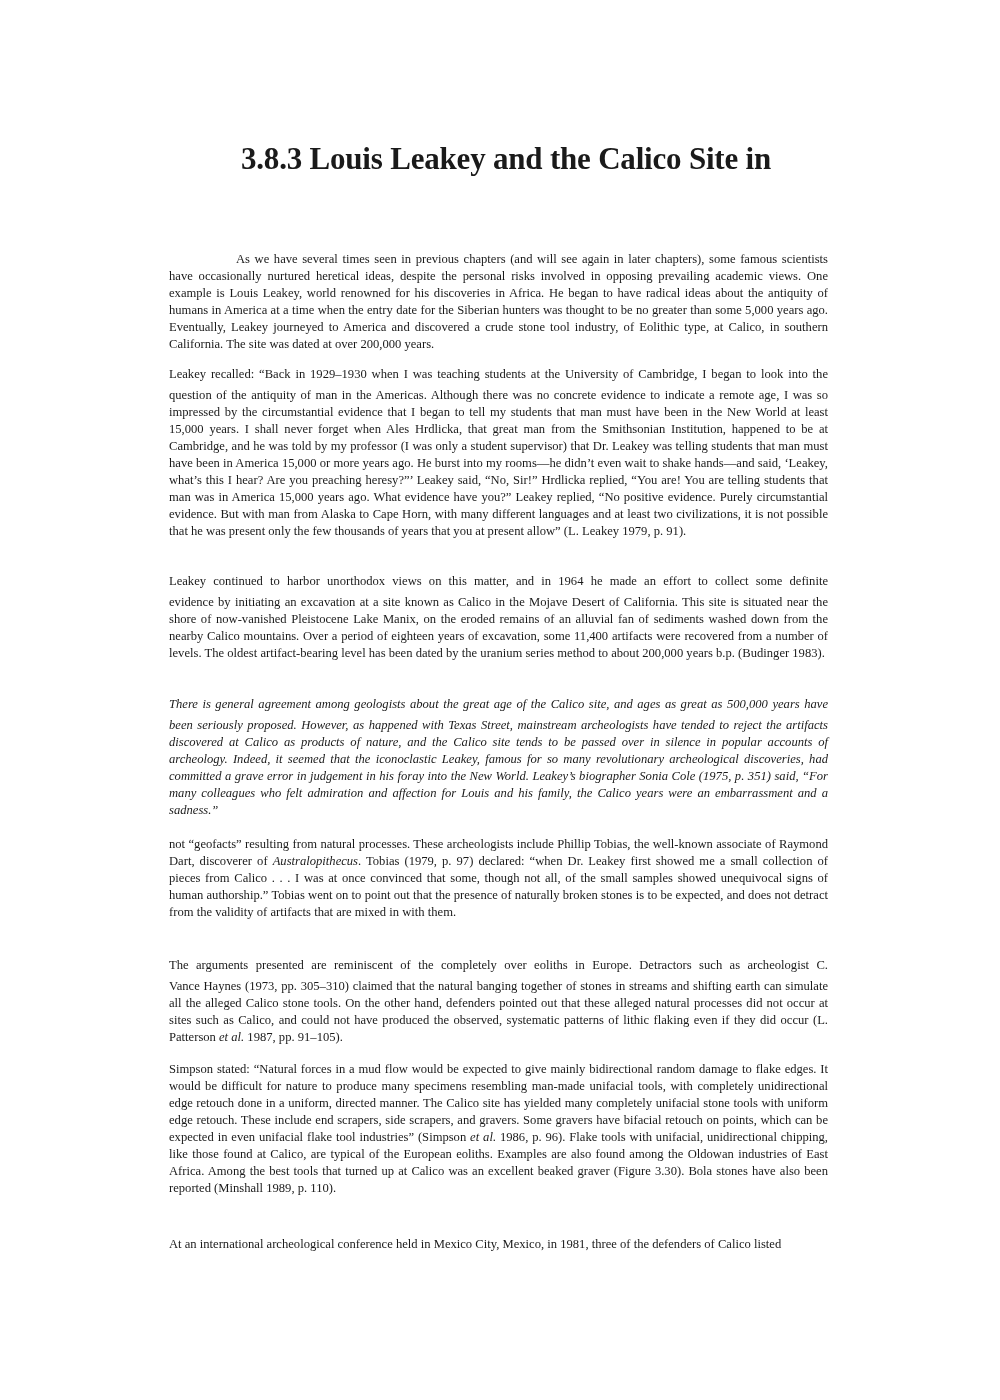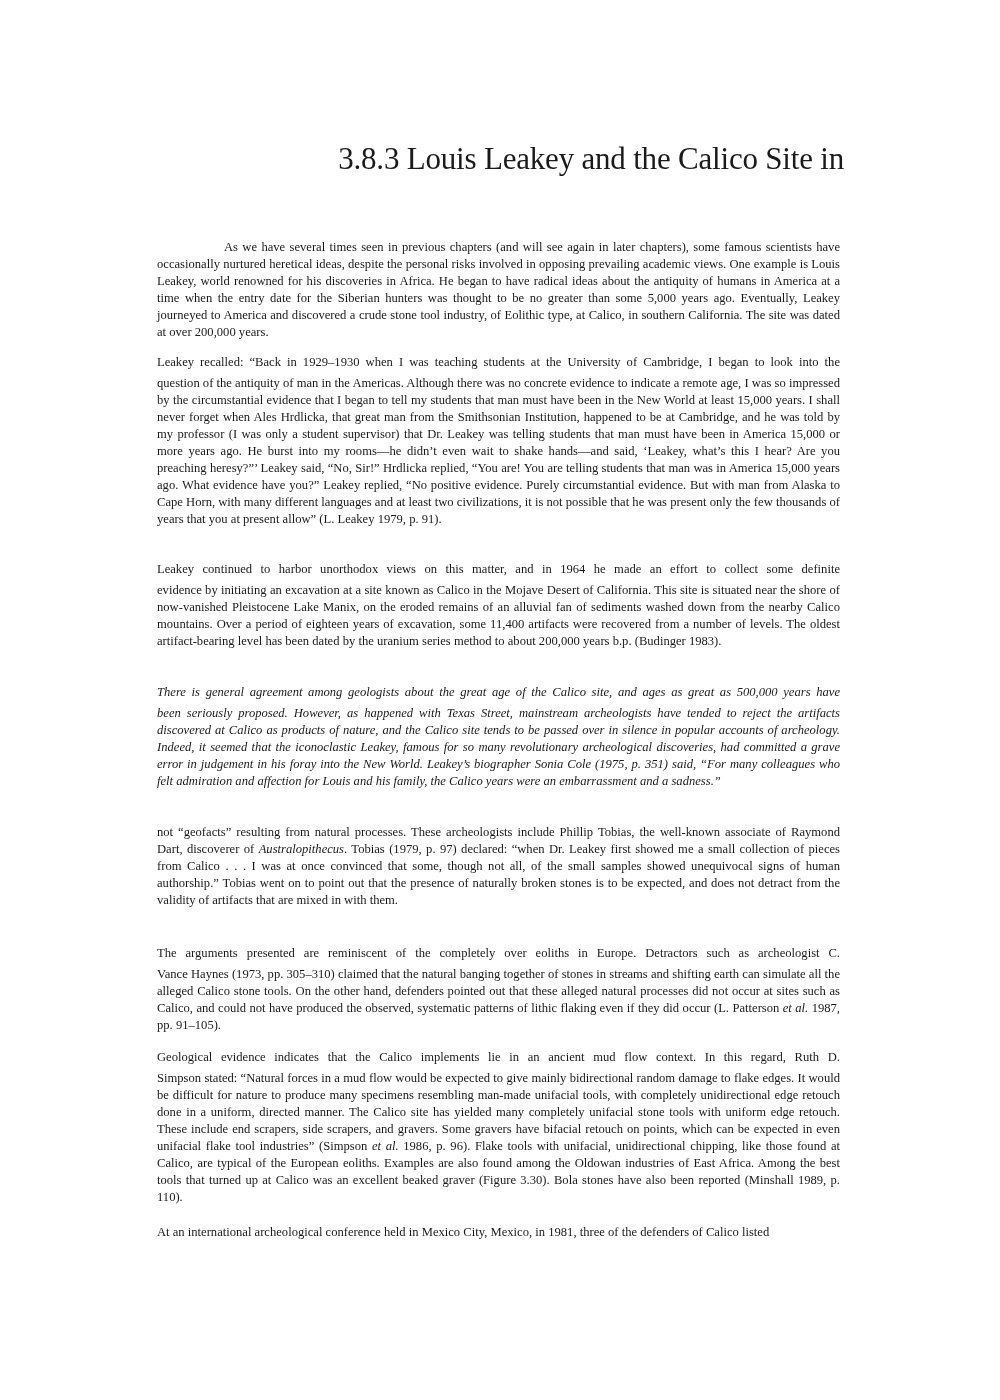--- a/index.html
+++ b/index.html
@@ -1,34 +1,34 @@
 <!DOCTYPE html>
 <html><head>
 <meta charset="utf-8">
 <style>
   html, body { margin: 0; padding: 0; background: #ffffff; }
   body { width: 1000px; height: 1400px; position: relative; overflow: hidden; color: #1a1a1a; }
   .page { position: absolute; left: 153px; top: 0; width: 691px; }
   h1 {
     font-family: "Liberation Serif", serif;
-    font-weight: normal;
+    font-weight: bold;
     font-size: 31px;
     line-height: 41px;
-    text-align: right;
+    text-align: left;
     margin: 138px 0 0 0;
     padding-left: 88px;
     letter-spacing: -0.2px;
   }
   h1 span { display: block; }
   .para {
     font-family: "Liberation Serif", serif;
     font-size: 12.6px;
     line-height: 17px;
     text-align: justify;
-    margin: 4px;
+    margin: 16px;
   }
   .p0 { position: absolute; top: 235px; text-indent: 67px; }
   .p1 { position: absolute; top: 350px; }
   .p2 { position: absolute; top: 557px; }
   .p3 { position: absolute; top: 680px; font-style: italic; }
   .p4 { position: absolute; top: 820px; }
   .p5 { position: absolute; top: 941px; }
   .p6 { position: absolute; top: 1045px; }
   .p7 { position: absolute; top: 1220px; }
   .para .first { display: block; margin-bottom: 4px; text-align-last: justify; }
@@ -62,20 +62,19 @@
   <p class="para p4">
     <span>not “geofacts” resulting from natural processes. These archeologists include Phillip Tobias, the well-known associate of Raymond Dart, discoverer of </span><em>Australopithecus</em><span>. Tobias (1979, p. 97) declared: “when Dr. Leakey first showed me a small collection of pieces from Calico . . . I was at once convinced that some, though not all, of the small samples showed unequivocal signs of human authorship.” Tobias went on to point out that the presence of naturally broken stones is to be expected, and does not detract from the validity of artifacts that are mixed in with them.</span>
   </p>
 
   <p class="para p5">
     <span class="first">The arguments presented are reminiscent of the completely over eoliths in Europe. Detractors such as archeologist C.</span>
     <span>Vance Haynes (1973, pp. 305–310) claimed that the natural banging together of stones in streams and shifting earth can simulate all the alleged Calico stone tools. On the other hand, defenders pointed out that these alleged natural processes did not occur at sites such as Calico, and could not have produced the observed, systematic patterns of lithic flaking even if they did occur (L. Patterson </span><em>et al.</em><span> 1987, pp. 91–105).</span>
   </p>
 
   <p class="para p6">
-    <span class="first">Geological evidence indicates that the Calico implements lie in an ancient mud flow context. In this regard, Ruth D.</span>
     <span>Simpson stated: “Natural forces in a mud flow would be expected to give mainly bidirectional random damage to flake edges. It would be difficult for nature to produce many specimens resembling man-made unifacial tools, with completely unidirectional edge retouch done in a uniform, directed manner. The Calico site has yielded many completely unifacial stone tools with uniform edge retouch. These include end scrapers, side scrapers, and gravers. Some gravers have bifacial retouch on points, which can be expected in even unifacial flake tool industries” (Simpson </span><em>et al.</em><span> 1986, p. 96). Flake tools with unifacial, unidirectional chipping, like those found at Calico, are typical of the European eoliths. Examples are also found among the Oldowan industries of East Africa. Among the best tools that turned up at Calico was an excellent beaked graver (Figure 3.30). Bola stones have also been reported (Minshall 1989, p. 110).</span>
   </p>
 
   <p class="para p7">
     <span class="first">At an international archeological conference held in Mexico City, Mexico, in 1981, three of the defenders of Calico listed</span>
   </p>
 </div>
 
 </body></html>

